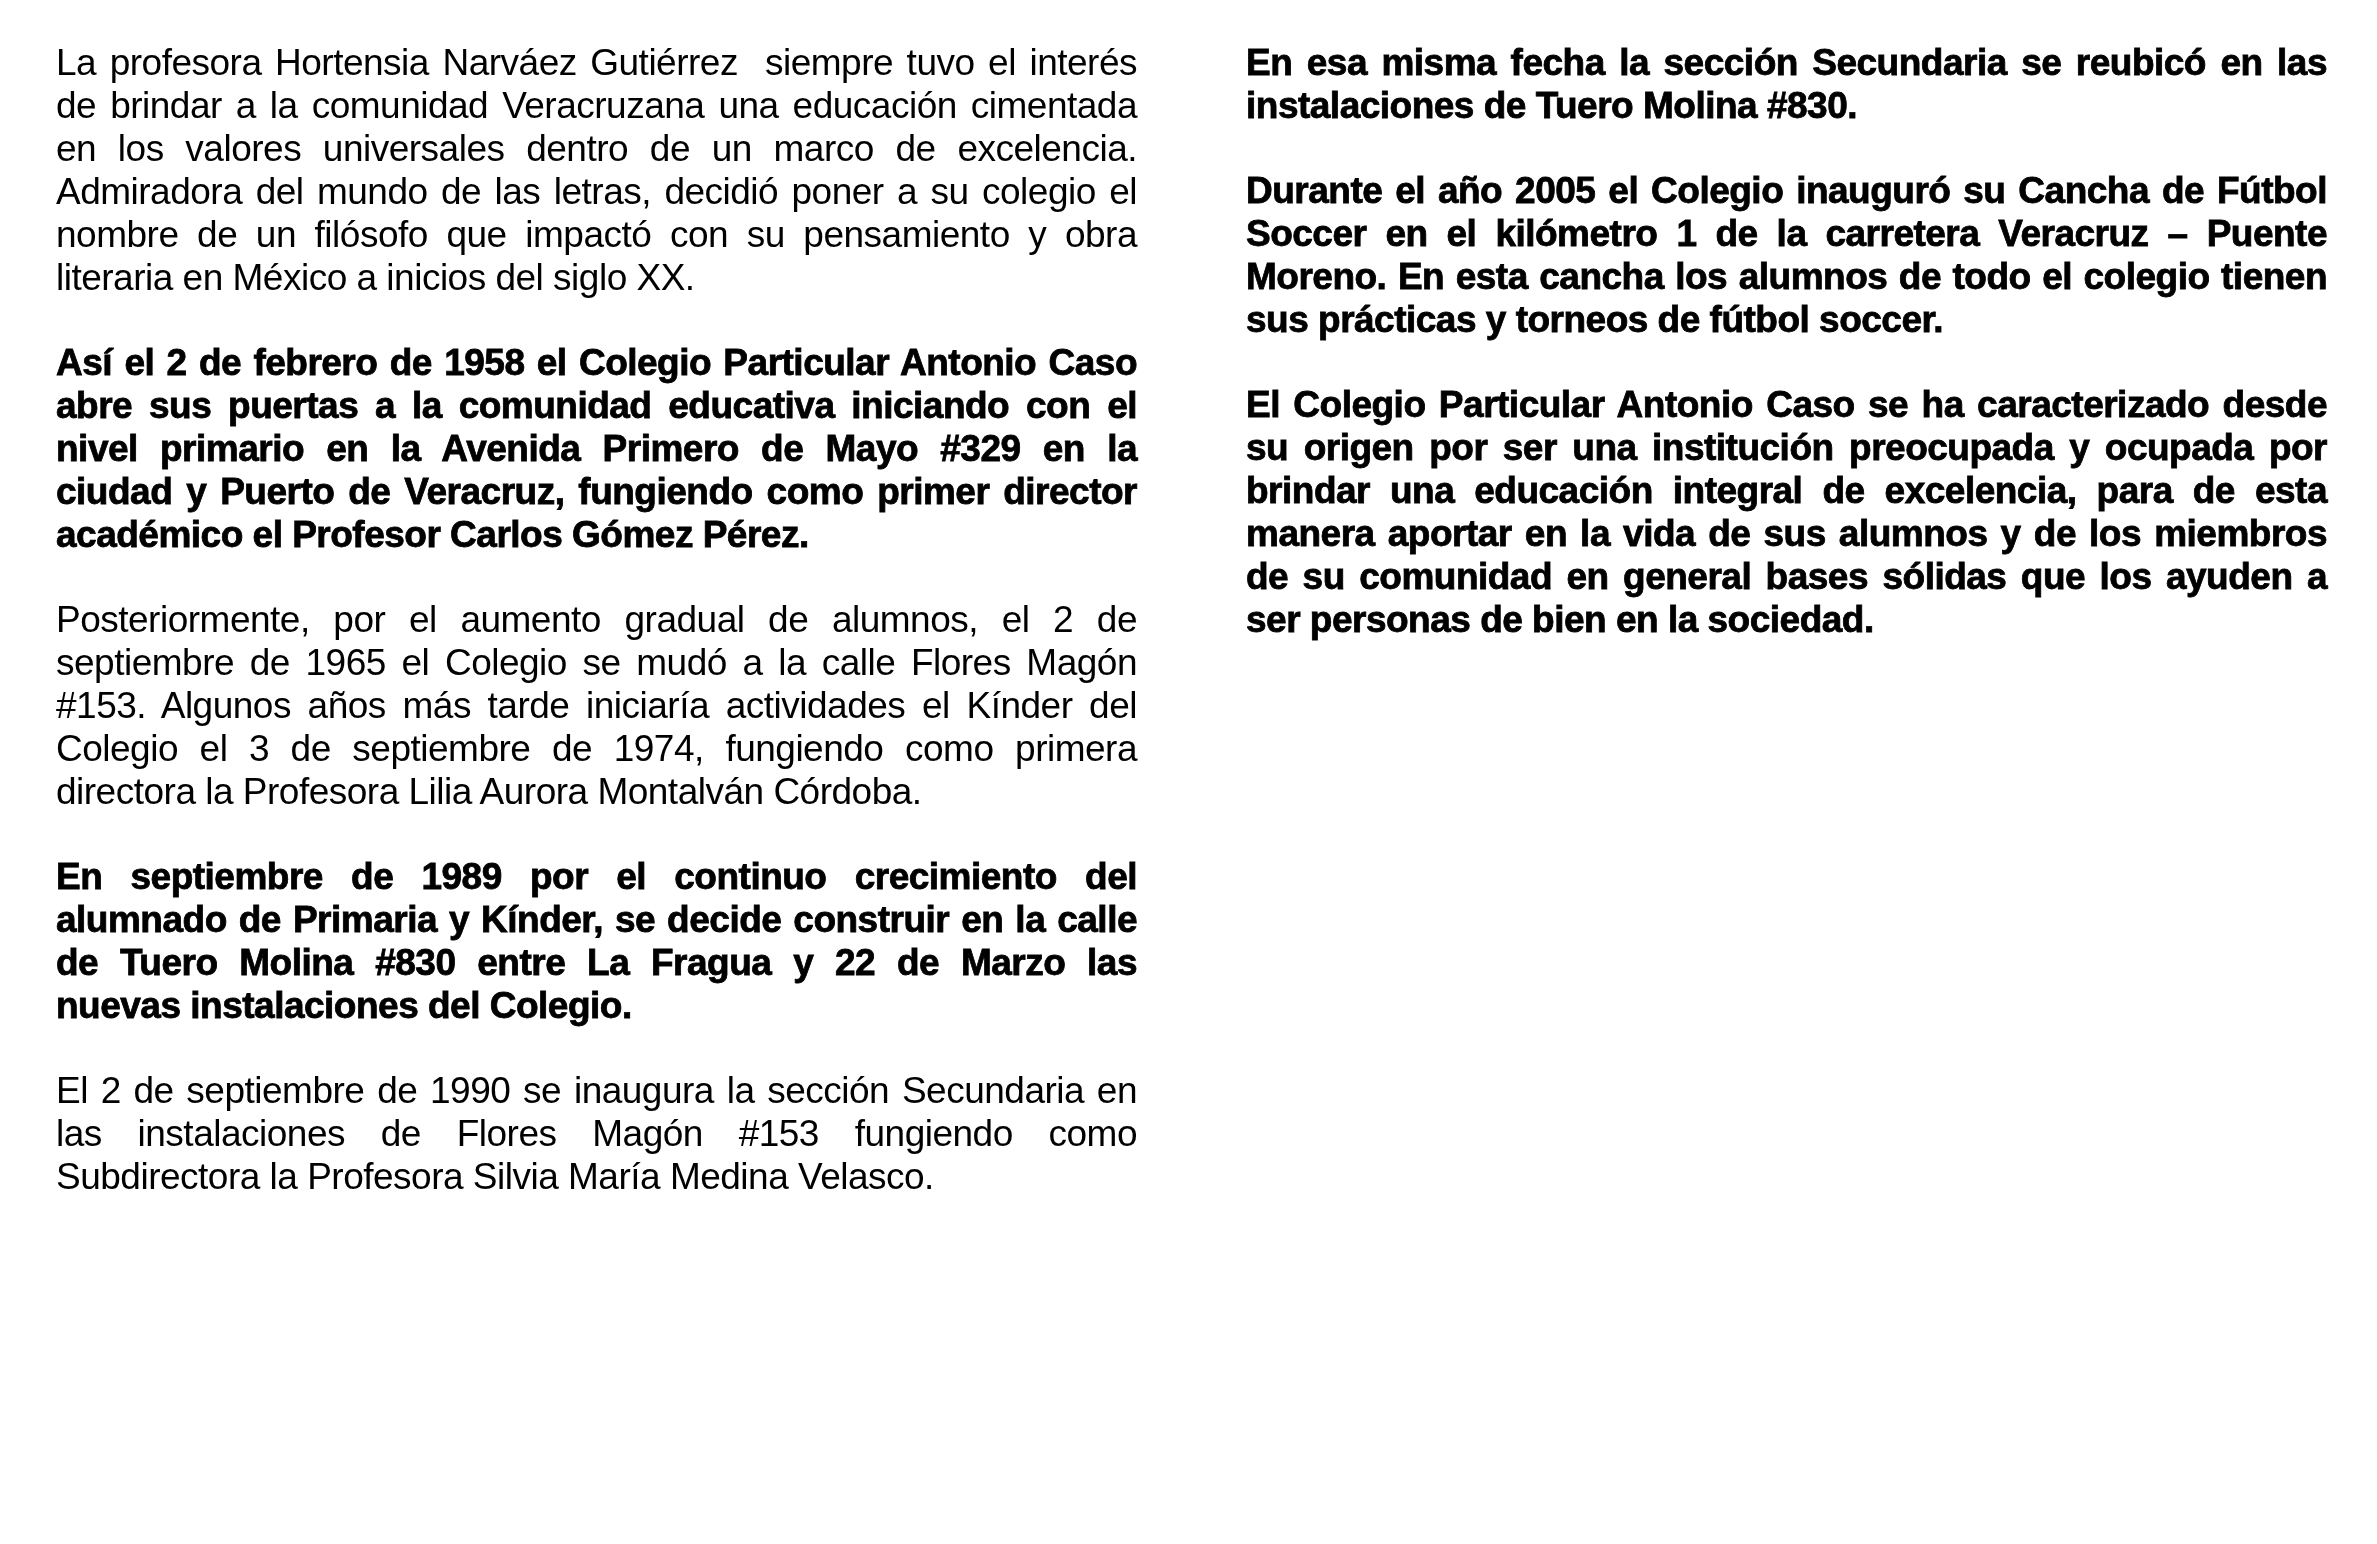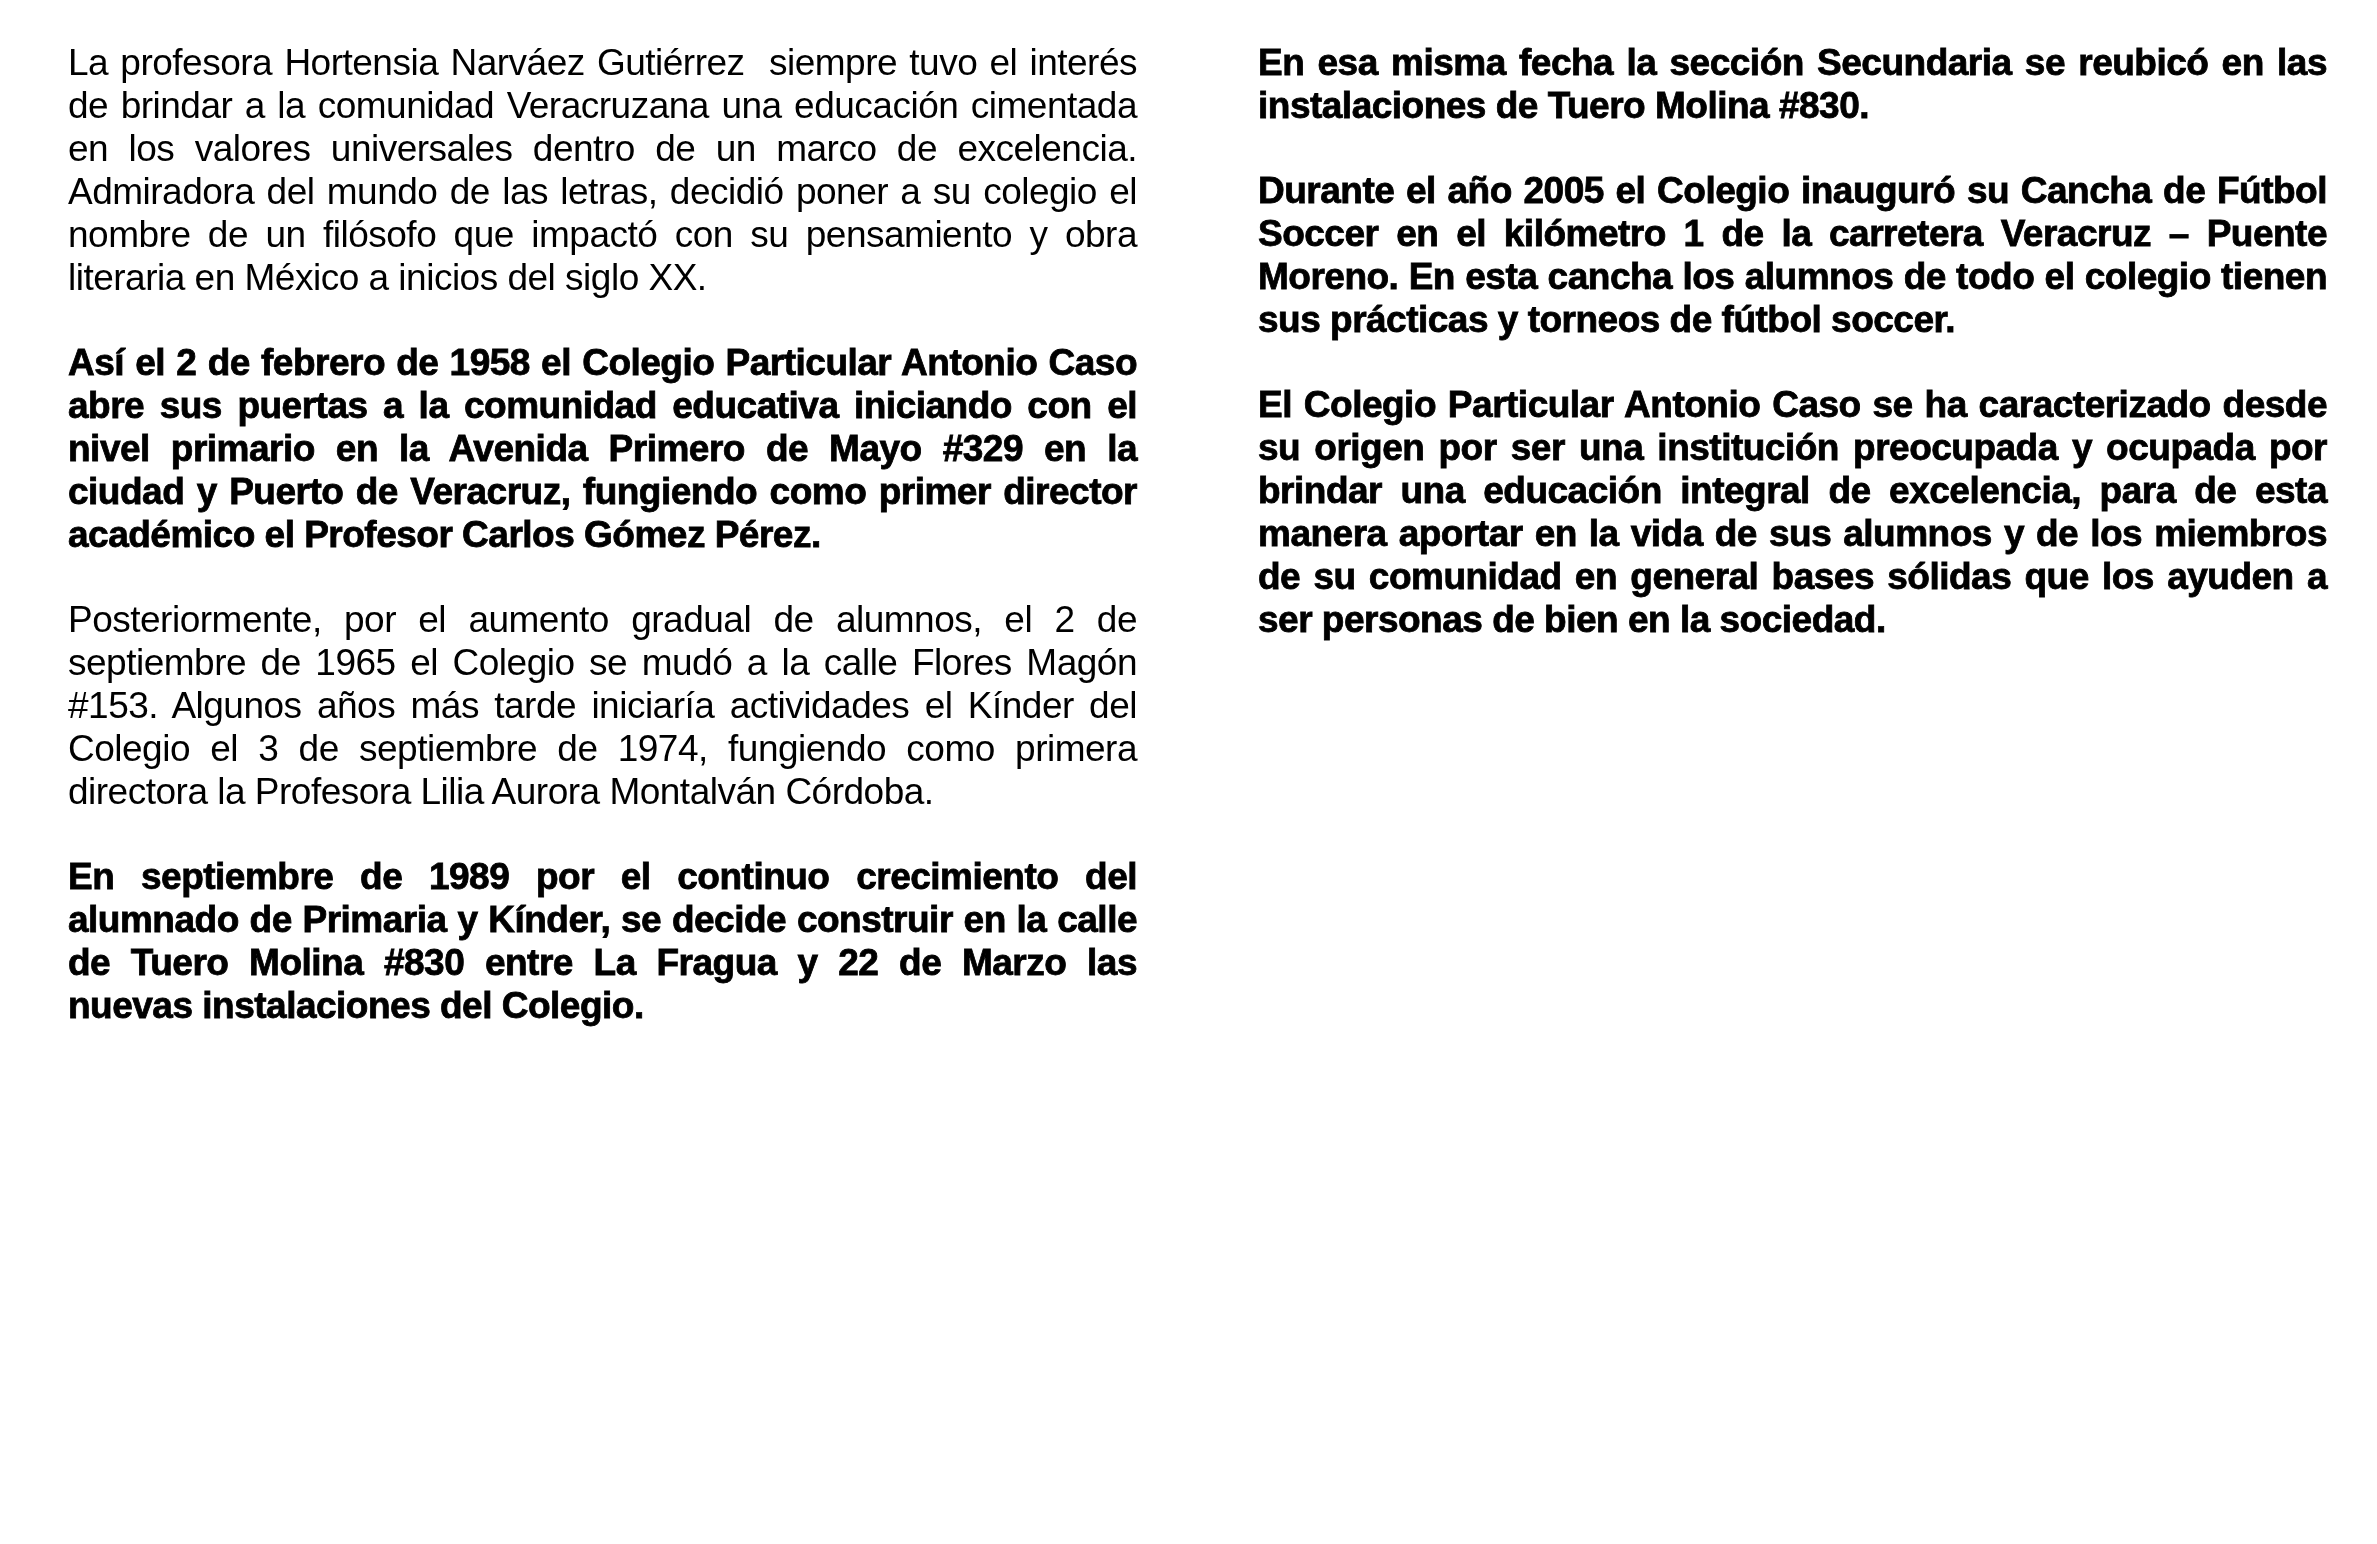--- a/index.html
+++ b/index.html
@@ -20,21 +20,21 @@
     min-height: 1544px;
     padding: 41px 50px 31px 52px;
     display: flex;
     gap: 105px;
   }
   .doc-column {
     flex: 1 1 0;
     min-width: 0;
   }
   .doc-column p {
-    margin: 0 0 42px 16px;
+    margin: 0 0 42px 4px;
     font-size: 37px;
     line-height: 43px;
     letter-spacing: -0.5px;
     text-align: justify;
     white-space: pre-wrap;
     color: #000000;
   }
   .doc-column p:last-child {
     margin-bottom: 0;
   }
@@ -52,20 +52,21 @@
 </head>
 <body>
 
 <div class="doc-page">
 
   <div class="doc-column">
     <p data-weight="light">La profesora Hortensia Narváez Gutiérrez  siempre tuvo el interés de brindar a la comunidad Veracruzana una educación cimentada en los valores universales dentro de un marco de excelencia. Admiradora del mundo de las letras, decidió poner a su colegio el nombre de un filósofo que impactó con su pensamiento y obra  literaria en México a inicios del siglo XX.</p>
     <p data-weight="bold">Así el 2 de febrero de 1958 el Colegio Particular Antonio Caso abre sus puertas a la comunidad educativa iniciando con el nivel primario en la Avenida Primero de Mayo #329 en la ciudad y Puerto de Veracruz, fungiendo como primer director académico el Profesor Carlos Gómez Pérez.</p>
     <p data-weight="light">Posteriormente, por el aumento gradual de alumnos, el 2 de septiembre de 1965 el Colegio se mudó a la calle Flores Magón #153. Algunos años más tarde iniciaría actividades el Kínder del Colegio el 3 de septiembre de 1974, fungiendo como primera directora la Profesora Lilia Aurora Montalván Córdoba.</p>
     <p data-weight="bold">En septiembre de 1989 por el continuo crecimiento del alumnado de Primaria y Kínder, se decide construir en la calle de Tuero Molina #830 entre La Fragua y 22 de Marzo las nuevas instalaciones del Colegio.</p>
+    <p data-weight="light">El 2 de septiembre de 1990 se inaugura la sección Secundaria en las instalaciones de Flores Magón #153 fungiendo como Subdirectora la Profesora Silvia María Medina Velasco.</p>
   </div>
 
   <div class="doc-column">
     <p data-weight="bold">En esa misma fecha la sección Secundaria se reubicó en las instalaciones de Tuero Molina #830.</p>
     <p data-weight="bold">Durante el año 2005 el Colegio inauguró su Cancha de Fútbol Soccer en el kilómetro 1 de la carretera Veracruz – Puente Moreno. En esta cancha los alumnos de todo el colegio tienen sus prácticas y torneos de fútbol soccer.</p>
     <p data-weight="bold">El Colegio Particular Antonio Caso se ha caracterizado desde su origen por ser una institución preocupada y ocupada por brindar una educación integral de excelencia, para de esta manera aportar en la vida de sus alumnos y de los miembros de su comunidad en general bases sólidas que los ayuden a ser personas de bien en la sociedad.</p>
   </div>
 
 </div>
 

